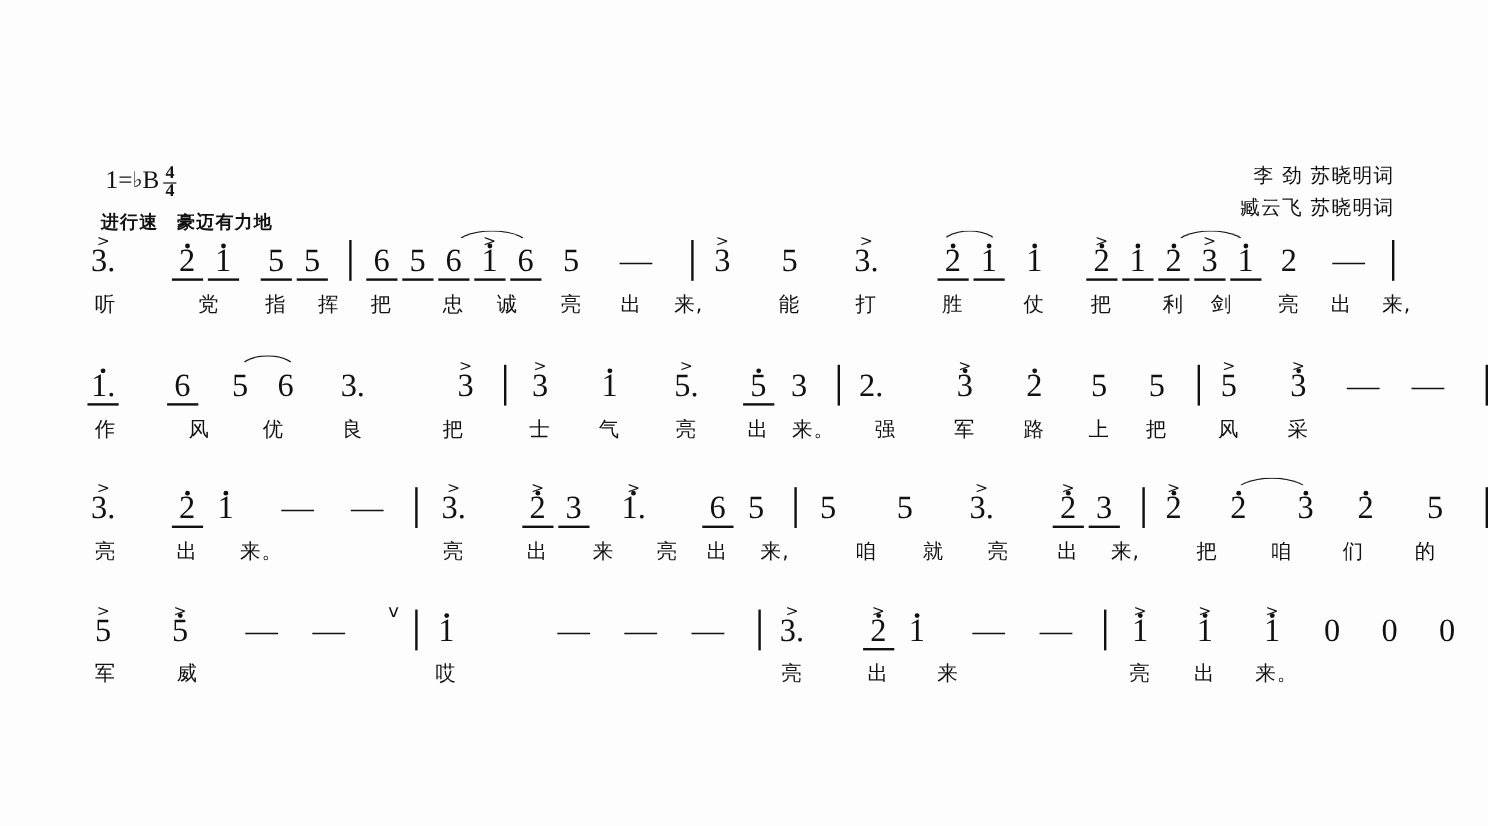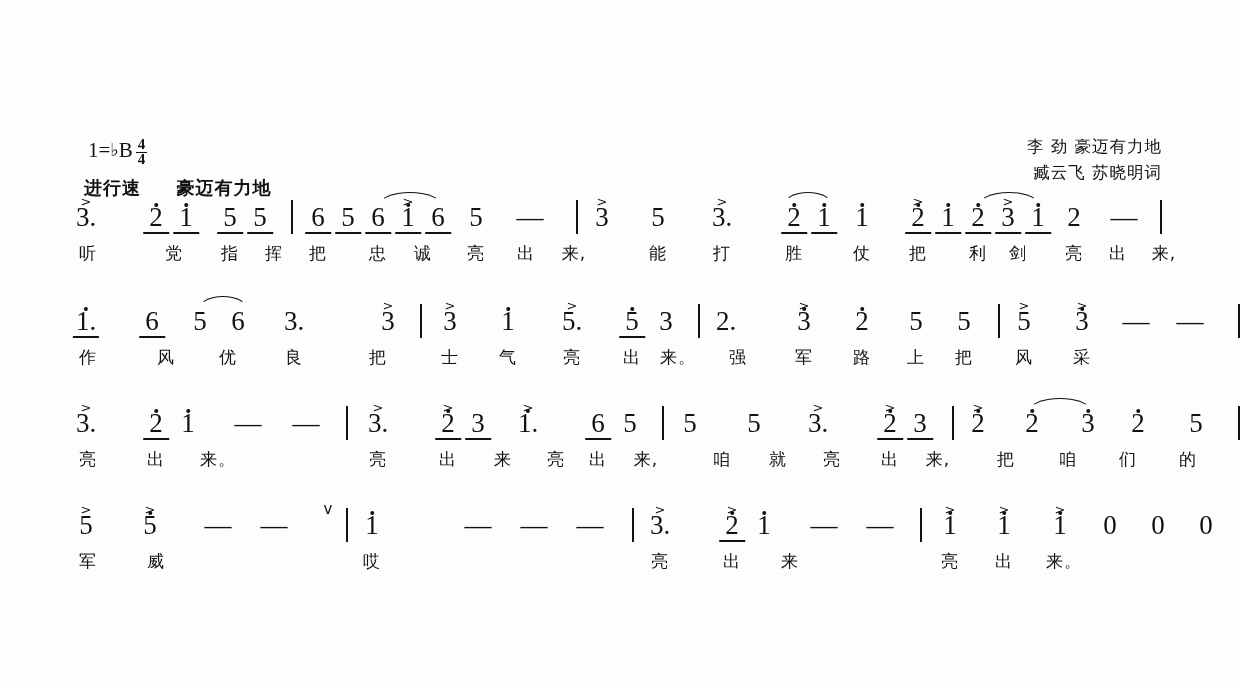--- a/index.html
+++ b/index.html
@@ -61,22 +61,22 @@
     text-align: center;
     margin-left: 3px;
   }
   .key-sig .meter .num { display:block; border-bottom: 1.6px solid #111; padding: 0 2px;}
   .key-sig .meter .den { display:block; padding: 0 2px;}
 
   .tempo {
     position: absolute;
     left: 84px;
     top: 176px;
-    font-family: Liberation Mono, monospace;
-    font-size: 18px;
+    font-family: Liberation Sans, sans-serif;
+    font-size: 15px;
     font-weight: bold;
     letter-spacing: 1px;
     white-space: nowrap;
   }
   .credits {
     position: absolute;
     right: 78px;
     top: 134px;
     text-align: right;
     font-family: "DejaVu Sans", sans-serif;
@@ -195,21 +195,21 @@
 
   <div class="key-sig">
     <span>1=</span><span class="flat">♭</span><span>B</span><span class="meter"><span class="num">4</span><span class="den">4</span></span>
   </div>
 
   <div class="tempo">
     <span>进行速</span>&nbsp;&nbsp;&nbsp;<span>豪迈有力地</span>
   </div>
 
   <div class="credits">
-    <div>李 劲  豪迈有力地</div>
+    <div>李 劲  苏晓明词</div>
     <div>臧云飞  苏晓明词</div>
   </div>
 
   <div class="system row1">
     <div class="notes">
         <div class="tok" style="left: 8px;"><span style="position:relative;display:inline-block;">3.<span class="accent">&gt;</span></span></div>
         <div class="tok" style="left: 78px;"><span style="position:relative;display:inline-block;">2<span class="dotup"></span><span class="beam1" style="width:26px;"></span></span></div>
         <div class="tok" style="left: 108px;"><span style="position:relative;display:inline-block;">1<span class="dotup"></span><span class="beam1" style="width:26px;"></span></span></div>
         <div class="tok" style="left: 152px;"><span style="position:relative;display:inline-block;">5<span class="beam1" style="width:26px;"></span></span></div>
         <div class="tok" style="left: 182px;"><span style="position:relative;display:inline-block;">5<span class="beam1" style="width:26px;"></span></span></div>

